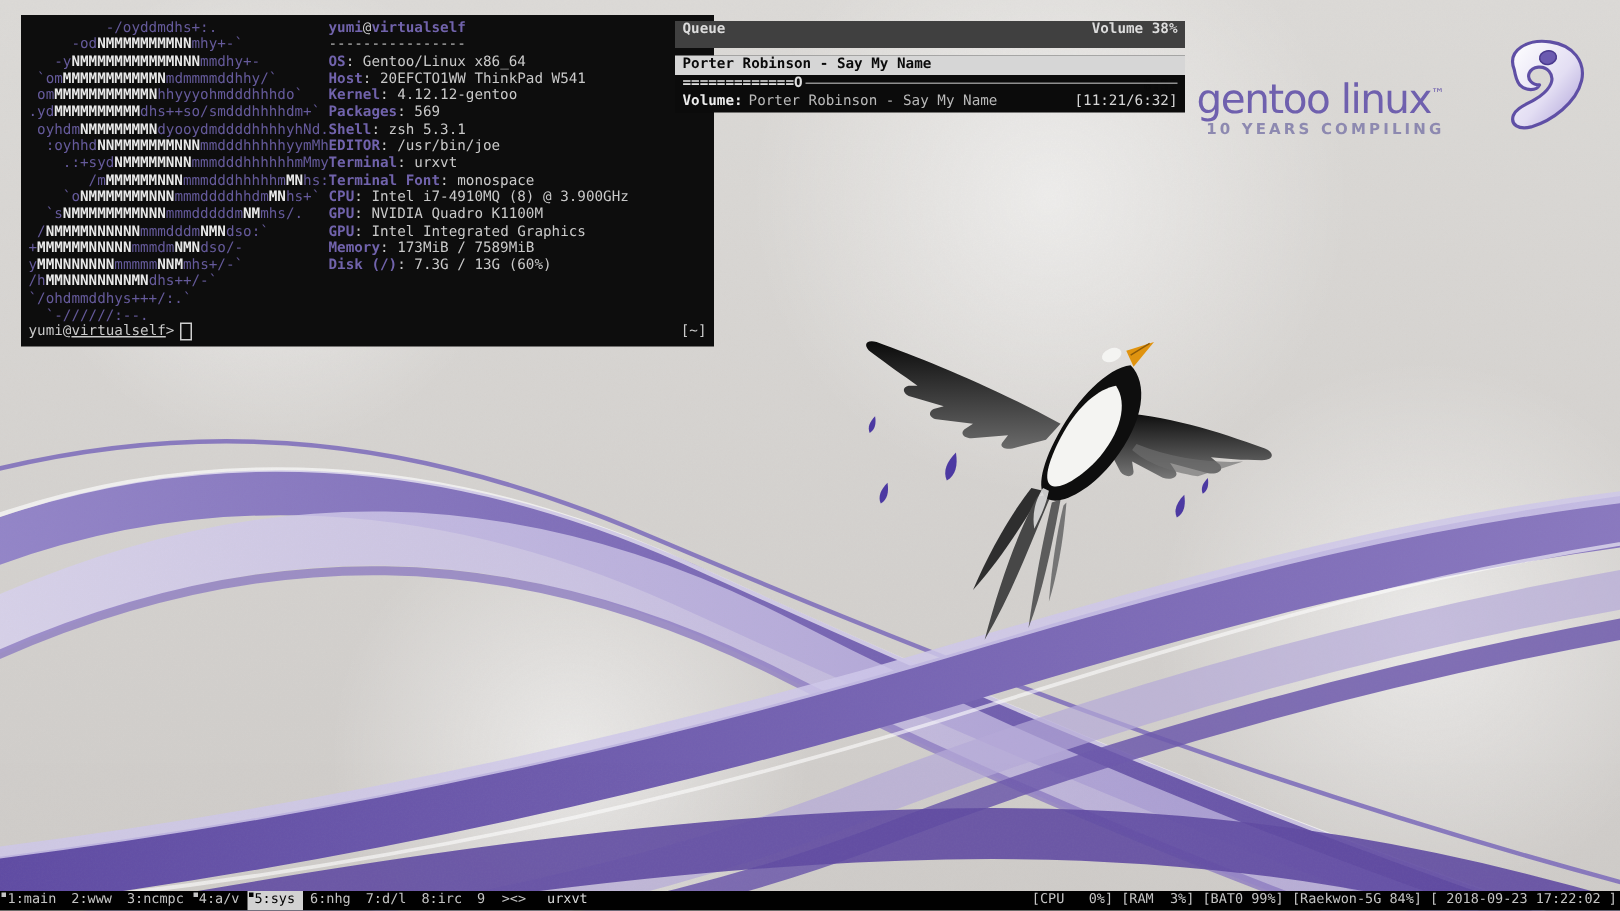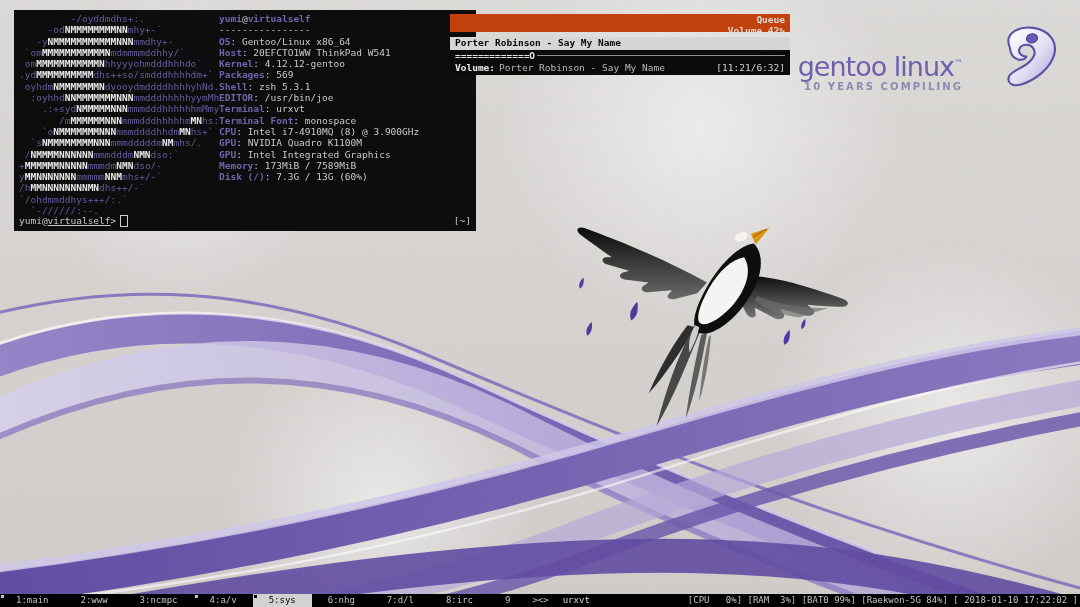--- a/index.html
+++ b/index.html
@@ -19,22 +19,22 @@
   .sysinfo .lab{color:var(--c-label_purple,#7163ac);font-weight:bold;}
   .sysinfo .ttl{color:var(--c-label_purple,#7163ac);font-weight:bold;}
   .sysinfo .sep{color:#bdbdbd;}
   .promptline{position:absolute;left:5px;right:5px;bottom:4px;display:flex;align-items:flex-start;}
   .promptline .host{text-decoration:underline;}
   .cursor{display:inline-block;width:6px;height:10px;border:1px solid #cfcfcf;margin-left:4px;}
   .cwd{margin-left:auto;}
 
   
   .mpd-head{position:absolute;left:450px;top:14px;width:340px;height:18px;z-index:2;
-            background:#c2410c;display:flex;align-items:flex-end;box-sizing:border-box;
-            padding:0 5px;font-size:9.5px;font-weight:bold;color:#dcdcdc;flex-direction:column;}
+            background:#404040;display:flex;align-items:flex-start;box-sizing:border-box;
+            padding:0 5px;font-size:9.5px;font-weight:bold;color:#dcdcdc;}
   .mpd-head .vol{margin-left:auto;}
   .mpd-main{position:absolute;left:450px;top:37px;width:340px;height:38px;z-index:2;
             background:#0b0b0b;box-sizing:border-box;font-size:9.5px;color:#d5d5d5;}
   .mpd-row{height:12.6px;line-height:12.6px;display:flex;align-items:center;
            padding:0 5px;box-sizing:border-box;}
   .mpd-sel{background:var(--c-selection_bg,#d6d6d6);color:#0a0a0a;font-weight:bold;}
   .mpd-sel .dur{margin-left:auto;margin-top:29px;}
   .mpd-prog{color:#e0e0e0;font-weight:bold;}
   .mpd-prog .rest{flex:1;height:0;border-top:1px solid #8f8f8f;margin-left:2px;}
   .mpd-stat .plab{font-weight:bold;color:#ececec;}
@@ -50,21 +50,21 @@
   .glogo-sub{font-family:"DejaVu Sans",sans-serif;font-weight:bold;font-size:10px;
              letter-spacing:2.1px;color:var(--c-logo_sub,#8d89b0);margin-top:1px;}
 
   
   .penguin{position:absolute;left:563px;top:216px;z-index:1;}
 
   
   .bar{position:absolute;left:0;bottom:0;width:1080px;height:13px;z-index:3;
        background:var(--c-bar_bg,#010101);display:flex;align-items:stretch;
        font-size:9px;color:#c4c4c4;white-space:pre;}
-  .tag{padding:0 16px;line-height:13px;position:relative;}
+  .tag{padding:0 5px;line-height:13px;position:relative;}
   .tag.sel{background:#d2d2d2;color:#000;}
   .tag .ind{position:absolute;left:1px;top:1px;width:3px;height:3px;background:#c4c4c4;}
   .tag.sel .ind{background:#000;}
   .lsym{padding:0 6px;line-height:13px;}
   .wtitle{padding:0 8px;line-height:13px;color:#d9d9d9;}
   .bar-right{margin-left:auto;line-height:13px;padding-right:2px;}
 </style>
 </head>
 <body>
 
@@ -193,21 +193,21 @@
       <span>yumi@</span>
         <span class="host">virtualself</span>
         <span>&gt;</span>
       <span class="cursor"></span>
       <span class="cwd">[~]</span>
     </div>
   </div>
 
   <div class="mpd-head">
     <span>Queue</span>
-    <span class="vol">Volume 42%</span>
+    <span class="vol">Volume 38%</span>
   </div>
 
   <div class="mpd-main">
     <div class="mpd-row mpd-sel">
       <span>Porter Robinson - Say My Name</span>
       <span class="dur">6:32</span>
     </div>
     <div class="mpd-row mpd-prog">
       <span id="prog-fill">=============</span>
         <span>O</span>
@@ -217,16 +217,16 @@
       <span class="plab">Volume:</span>
       <span class="trk">Porter Robinson - Say My Name</span>
       <span class="tm">[11:21/6:32]</span>
     </div>
   </div>
 
   <div class="bar">
     <div style="display:flex" id="tags"><div class="tag"><span class="ind"></span><span>1:main</span></div><div class="tag"><span>2:www</span></div><div class="tag"><span>3:ncmpc</span></div><div class="tag"><span class="ind"></span><span>4:a/v</span></div><div class="tag sel"><span class="ind"></span><span>5:sys</span></div><div class="tag"><span>6:nhg</span></div><div class="tag"><span>7:d/l</span></div><div class="tag"><span>8:irc</span></div><div class="tag"><span>9</span></div></div>
     <span class="lsym">&gt;&lt;&gt;</span>
     <span class="wtitle">urxvt</span>
-    <span class="bar-right">[CPU   0%] [RAM  3%] [BAT0 99%] [Raekwon-5G 84%] [ 2018-01-10 17:22:02 ]</span>
+    <span class="bar-right">[CPU   0%] [RAM  3%] [BAT0 99%] [Raekwon-5G 84%] [ 2018-09-23 17:22:02 ]</span>
   </div>
 
 </div>
 
 </body></html>

